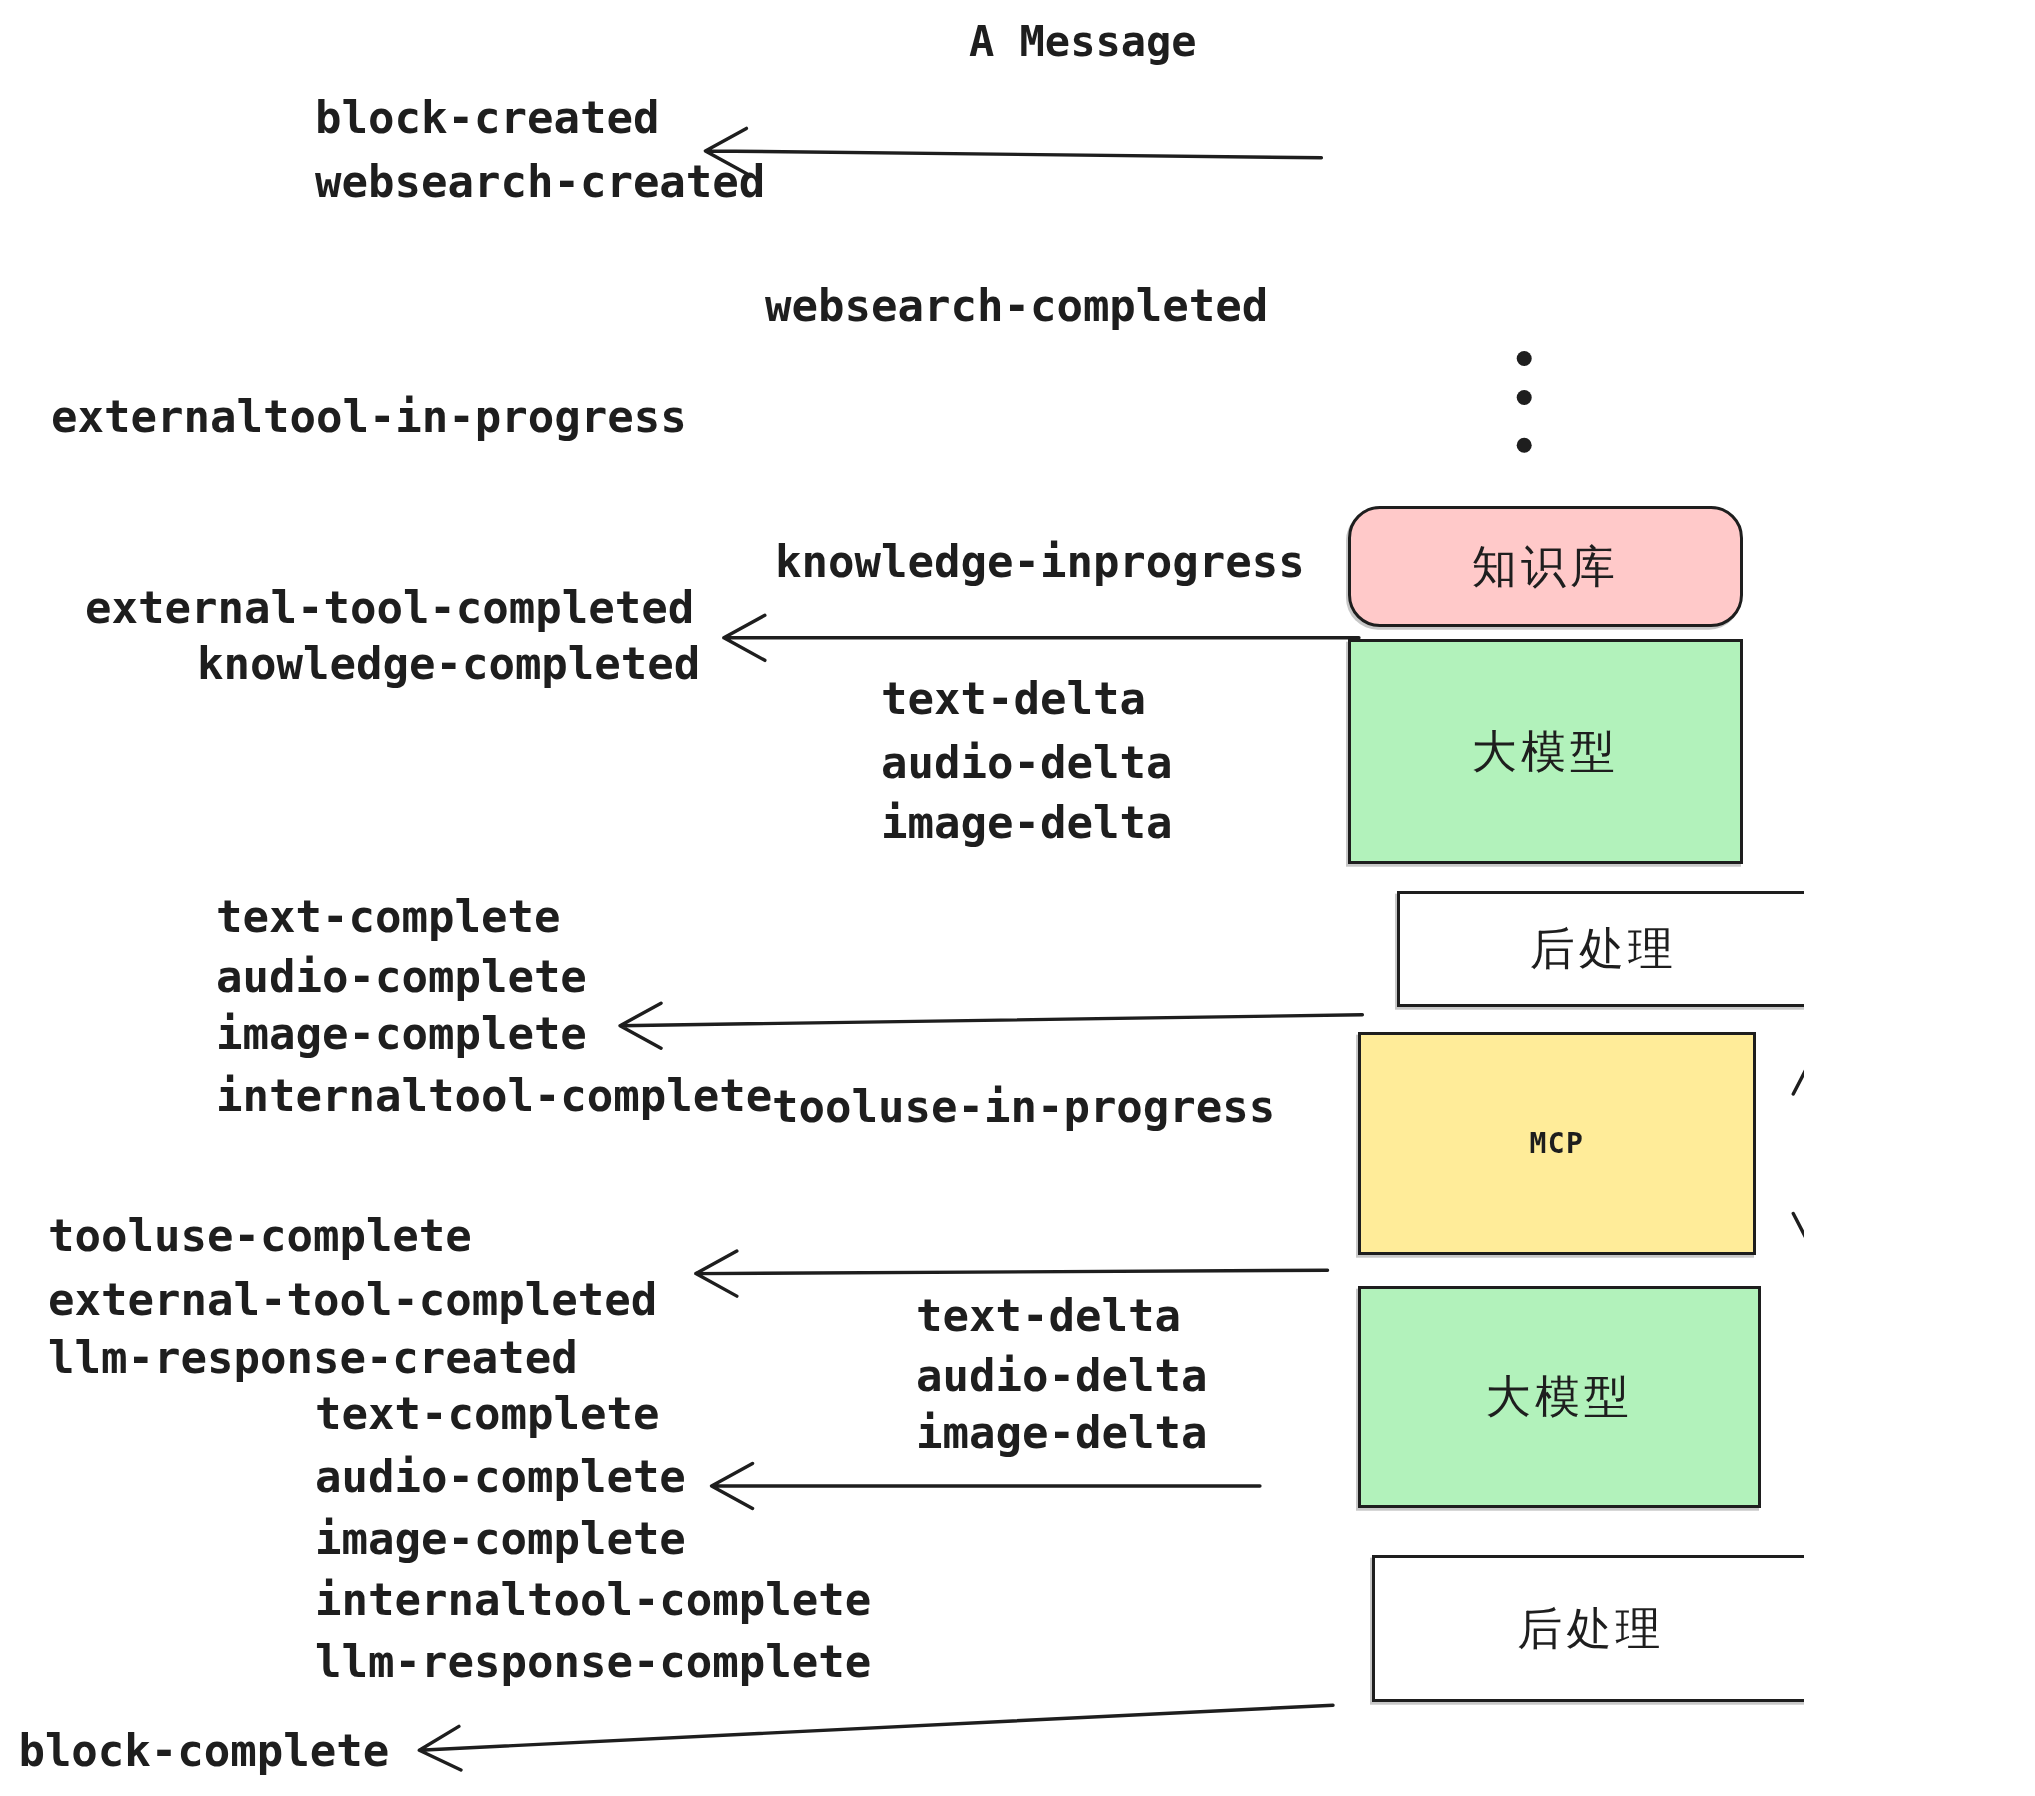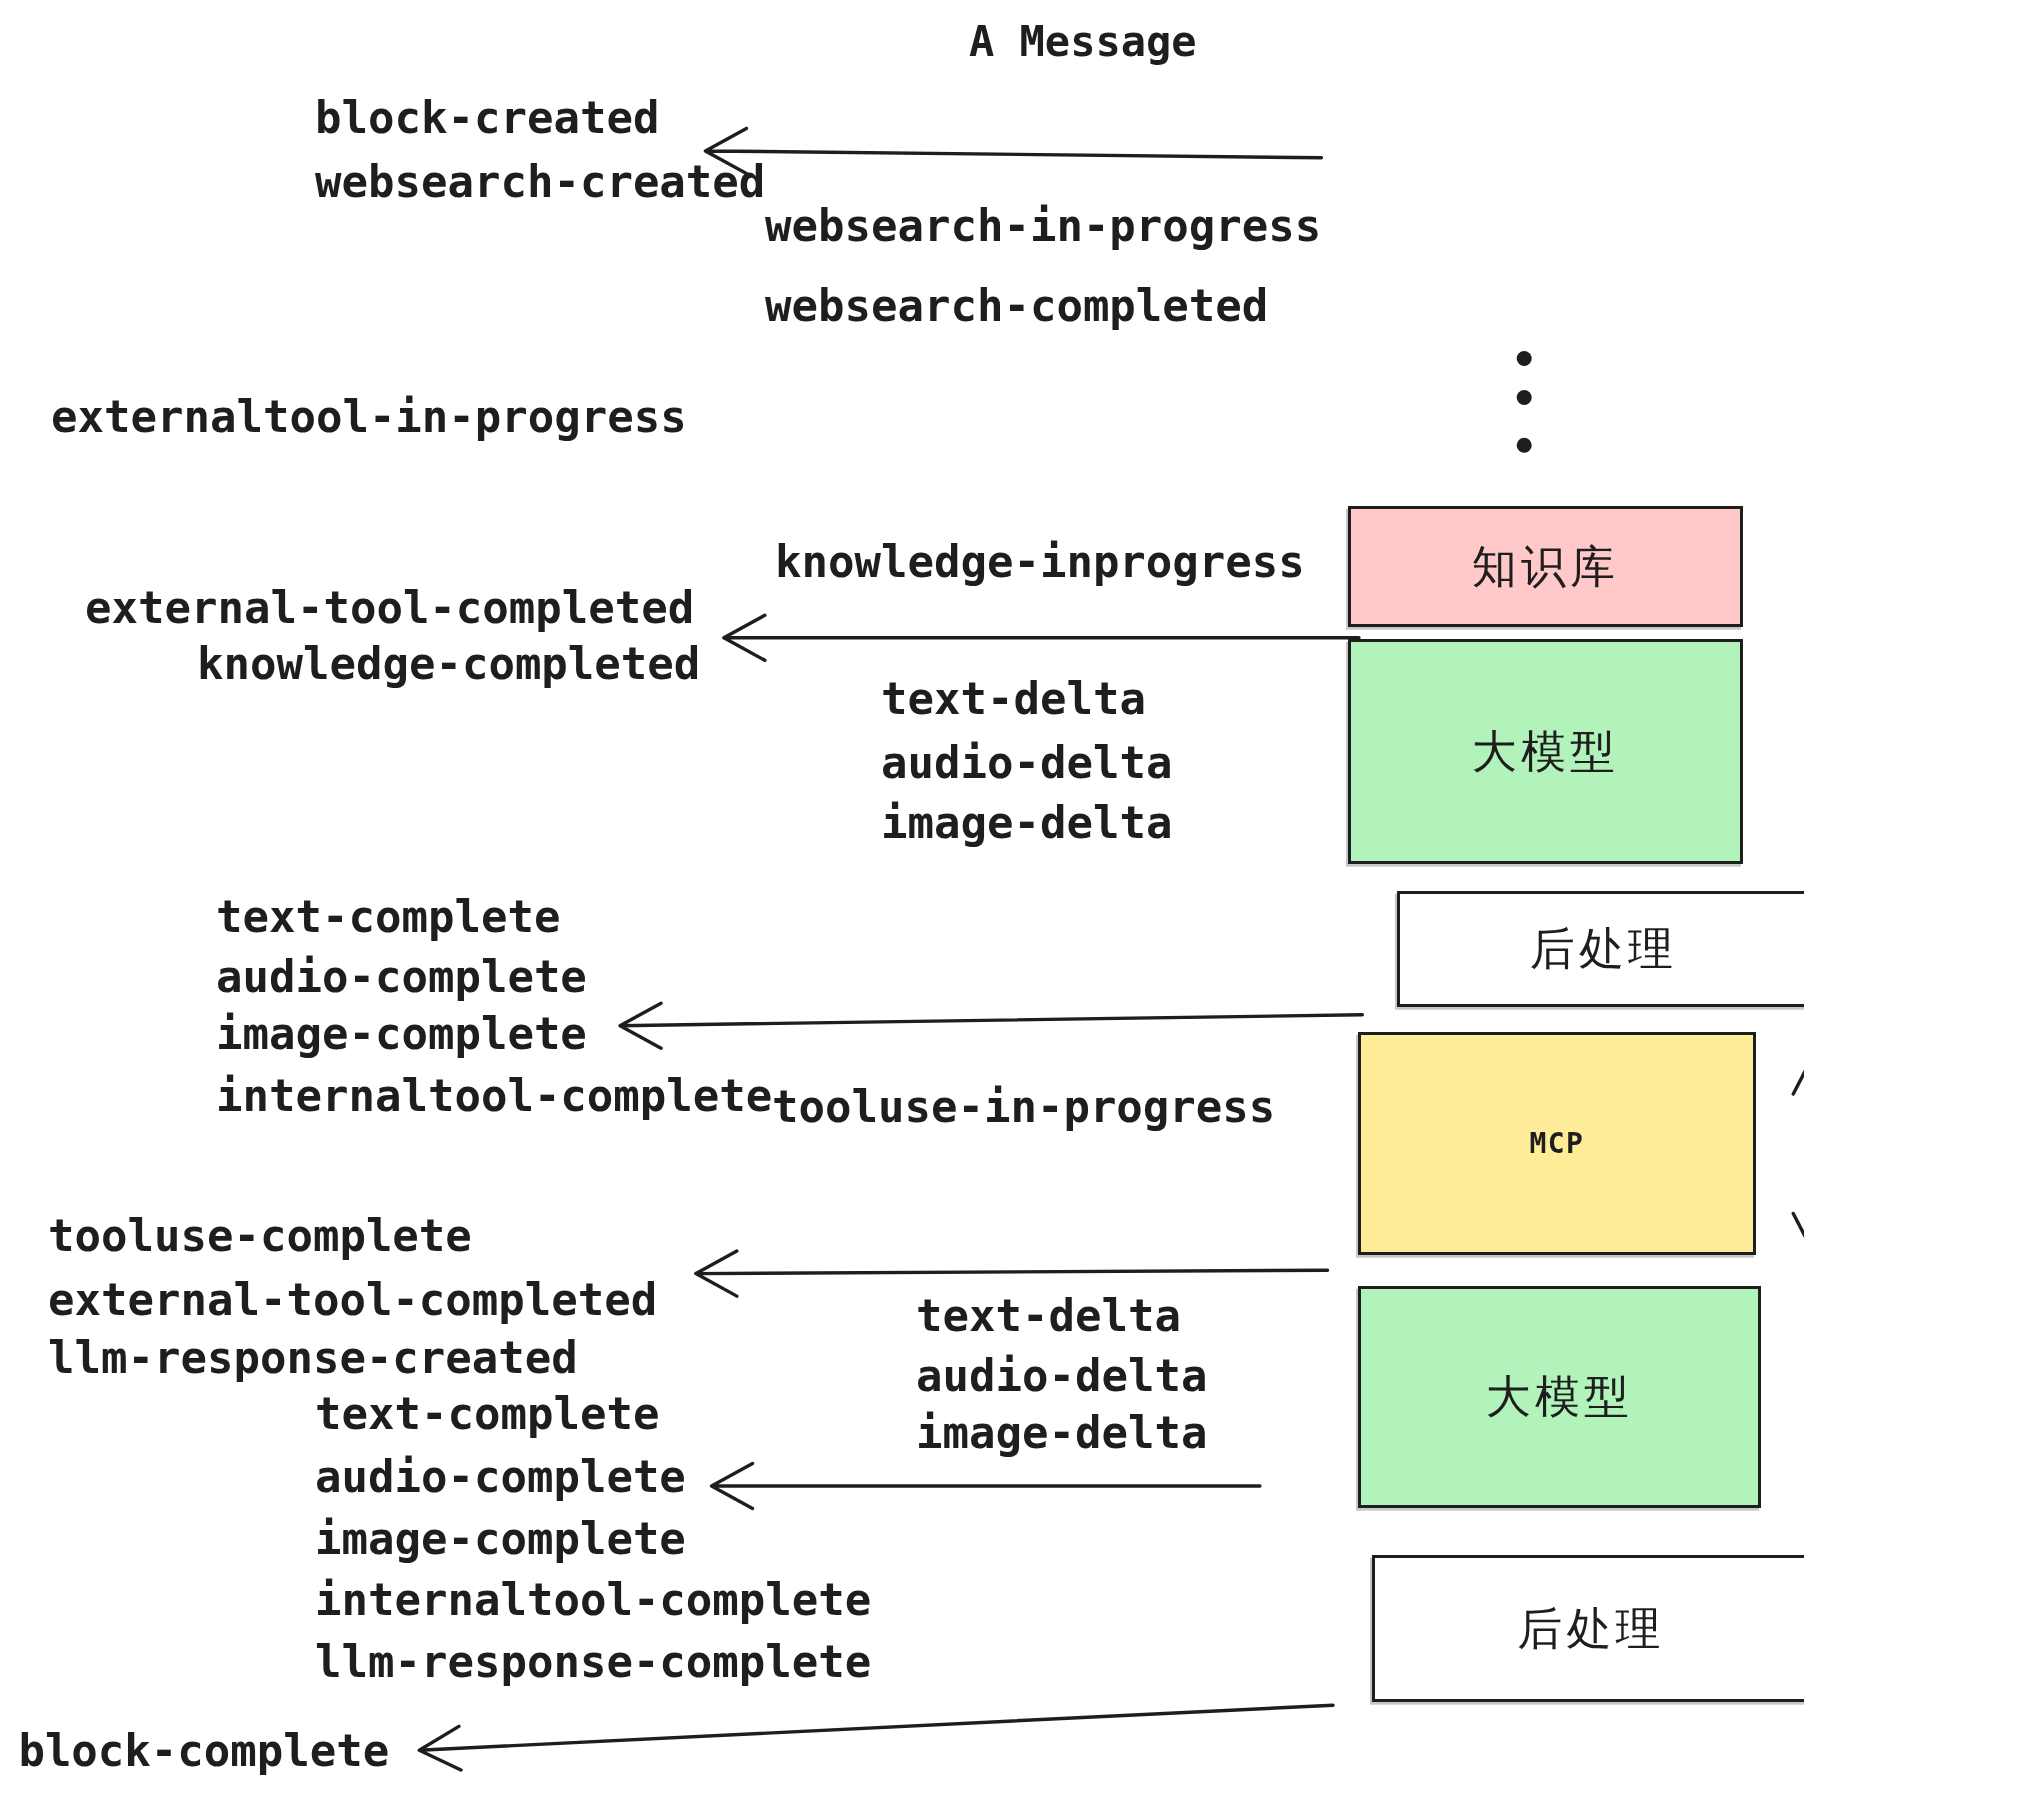--- a/index.html
+++ b/index.html
@@ -26,21 +26,20 @@
 </style>
 </head>
 <body>
 
 <div class="canvas">
 
   <div class="title" style="left:969px;top:20.5px;">A Message</div>
 
   <div class="ev" style="left:315px;top:96px;">block-created</div>
   <div class="ev" style="left:315px;top:160px;">websearch-created</div>
-  <div class="ev" style="left:765px;top:204px;">websearch-in-progress</div>
   <div class="ev" style="left:765px;top:284px;">websearch-completed</div>
   <div class="ev" style="left:23px;top:395px;margin-left:28px;">externaltool-in-progress</div>
   <div class="ev" style="left:775px;top:540px;">knowledge-inprogress</div>
   <div class="ev" style="left:85px;top:586px;">external-tool-completed</div>
   <div class="ev" style="left:197px;top:642px;">knowledge-completed</div>
 
   <div class="ev" style="left:881px;top:677px;">text-delta</div>
   <div class="ev" style="left:881px;top:741px;">audio-delta</div>
   <div class="ev" style="left:881px;top:801px;">image-delta</div>
 
@@ -58,21 +57,21 @@
   <div class="ev" style="left:916px;top:1354px;">audio-delta</div>
   <div class="ev" style="left:916px;top:1411px;">image-delta</div>
 
   <div class="ev" style="left:315px;top:1392px;">text-complete</div>
   <div class="ev" style="left:315px;top:1455px;">audio-complete</div>
   <div class="ev" style="left:315px;top:1517px;">image-complete</div>
   <div class="ev" style="left:315px;top:1578px;">internaltool-complete</div>
   <div class="ev" style="left:315px;top:1640px;">llm-response-complete</div>
   <div class="ev" style="left:18.4px;top:1729px;">block-complete</div>
 
-  <div class="box pink" style="left:1348px;top:506px;width:395px;height:121px;">
+  <div class="box pink" style="left:1348px;top:506px;width:395px;height:121px;border-radius:32px;">
     <span class="lbl">知识库</span>
     </div>
   <div class="box green" style="left:1348px;top:639px;width:395px;height:225px;">
     <span class="lbl">大模型</span>
     </div>
   <div class="box white" style="left:1373px;top:891px;width:413px;height:116px;">
     <span class="lbl">后处理</span>
     </div>
   <div class="box yellow mcp" style="left:1358px;top:1032px;width:398px;height:223px;">
     <span class="lbl">MCP</span>

